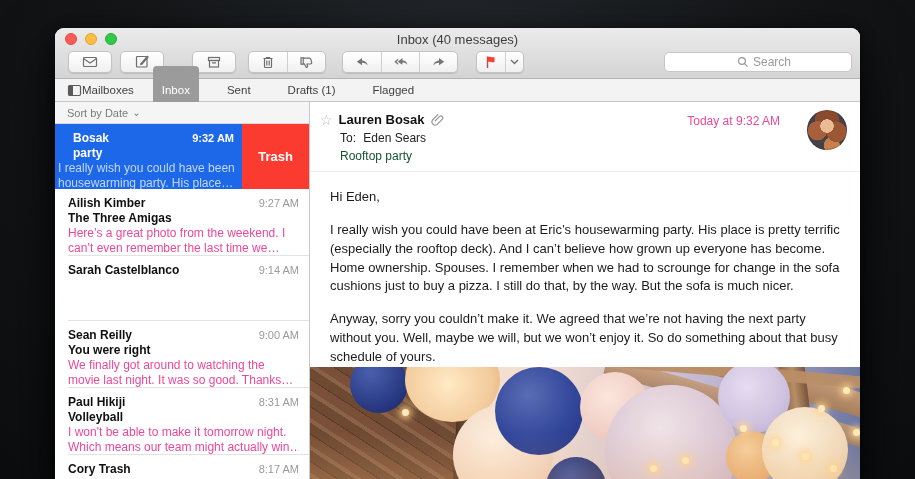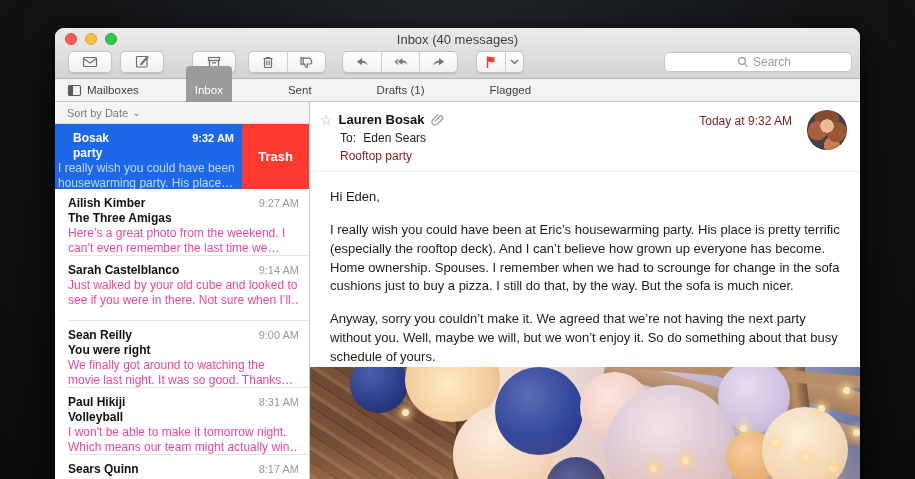--- a/index.html
+++ b/index.html
@@ -54,22 +54,22 @@
     margin-left:auto;width:188px;height:20px;border:1px solid #c6c6c6;border-radius:5px;
     background:#fff;display:flex;align-items:center;justify-content:center;gap:4px;
     color:#9a9a9a;font-size:12px;padding-left:12px;
   }
   
   .favbar{
     height:23px;background:#f3f3f3;border-bottom:1px solid #c6c6c6;
     display:flex;align-items:center;padding:0 12px;gap:19px;
     font-size:11.5px;color:#3f3f3f;flex:0 0 auto;
   }
-  .fav-mailboxes{display:flex;align-items:center;gap:5px;}
-  .fav-tab{padding:18px 9px;border-radius:4px;margin-left:28px;}
+  .fav-mailboxes{display:flex;align-items:center;}
+  .fav-tab{padding:18px 9px;border-radius:4px;}
   .fav-tab.sel{background:#9b9b9b;color:#fff;}
   
   .content{flex:1;display:flex;min-height:0;background:#fff;}
   .listpane{flex:0 0 255px;border-right:1px solid #c9c9c9;display:flex;flex-direction:column;overflow:hidden;background:#fff;}
   .sorthdr{
     flex:0 0 22px;background:#f5f5f5;border-bottom:1px solid #d9d9d9;
     display:flex;align-items:center;gap:4px;padding:0 12px;font-size:11px;color:#7a7a7a;
   }
   .msg-row{flex:0 0 65px;position:relative;padding:7px 10px 0 13px;background:#fff;}
   .msg-row::after{content:"";position:absolute;left:13px;right:0;bottom:0;height:1px;background:#e3e3e3;}
@@ -90,22 +90,22 @@
     color:#fff;font-size:13px;font-weight:600;display:flex;align-items:center;justify-content:center;
   }
   
   .readpane{flex:1;display:flex;flex-direction:column;min-width:0;background:#fff;}
   .read-header{flex:0 0 70px;position:relative;padding:10px 70px 0 10px;border-bottom:1px solid #ececec;}
   .rh-line1{display:flex;align-items:center;gap:6px;}
   .star{color:#b5b5b5;font-size:14px;line-height:1;}
   .rh-sender{font-size:13px;font-weight:700;color:#111;}
   .rh-line2{margin:4px 0 0 20px;font-size:12px;color:#222;}
   .rh-line2 .tolabel{margin-right:4px;}
-  .rh-line3{margin:4px 0 0 20px;font-size:12px;color:#7f1d1d;}
-  .rh-date{position:absolute;right:68px;top:12px;font-size:12px;color:#7f1d1d;}
+  .rh-line3{margin:4px 0 0 20px;font-size:12px;color:#14532d;}
+  .rh-date{position:absolute;right:80px;top:12px;font-size:12px;color:#ec4899;}
   .avatar{
     position:absolute;right:13px;top:8px;width:40px;height:40px;border-radius:50%;
     background:
       radial-gradient(circle at 50% 40%, #e9bb95 0 21%, rgba(0,0,0,0) 22%),
       radial-gradient(circle at 26% 52%, #a85f3c 0 26%, rgba(0,0,0,0) 27%),
       radial-gradient(circle at 74% 55%, #9c5634 0 27%, rgba(0,0,0,0) 28%),
       radial-gradient(circle at 50% 26%, #8a4a2e 0 34%, rgba(0,0,0,0) 35%),
       radial-gradient(circle at 62% 88%, #c77f4e 0 18%, rgba(0,0,0,0) 19%),
       radial-gradient(circle at 50% 50%, #45414b 0 100%);
     box-shadow:0 0 0 1px rgba(0,0,0,.15) inset;
@@ -289,24 +289,20 @@
           <div class="pl">Here’s a great photo from the weekend. I</div>
           <div class="pl">can’t even remember the last time we…</div>
         </div>
       </div>
 
       <div class="msg-row">
         <div class="msg-top">
           <span class="sender">Sarah Castelblanco</span>
           <span class="time">9:14 AM</span>
         </div>
-        <div class="preview">
-          <div class="pl">Just walked by your old cube and looked to</div>
-          <div class="pl">see if you were in there. Not sure when I’ll…</div>
-        </div>
       </div>
 
       <div class="msg-row">
         <div class="msg-top">
           <span class="sender">Sean Reilly</span>
           <span class="time">9:00 AM</span>
         </div>
         <div class="subject">You were right</div>
         <div class="preview">
           <div class="pl">We finally got around to watching the</div>
@@ -321,21 +317,21 @@
         </div>
         <div class="subject">Volleyball</div>
         <div class="preview">
           <div class="pl">I won't be able to make it tomorrow night.</div>
           <div class="pl">Which means our team might actually win…</div>
         </div>
       </div>
 
       <div class="msg-row">
         <div class="msg-top">
-          <span class="sender">Sears Quinn</span>
+          <span class="sender">Cory Trash</span>
           <span class="time">8:17 AM</span>
         </div>
 
       </div>
     </div>
 
     <div class="readpane">
       <div class="read-header">
         <div class="rh-line1">
           <span class="star">☆</span>

